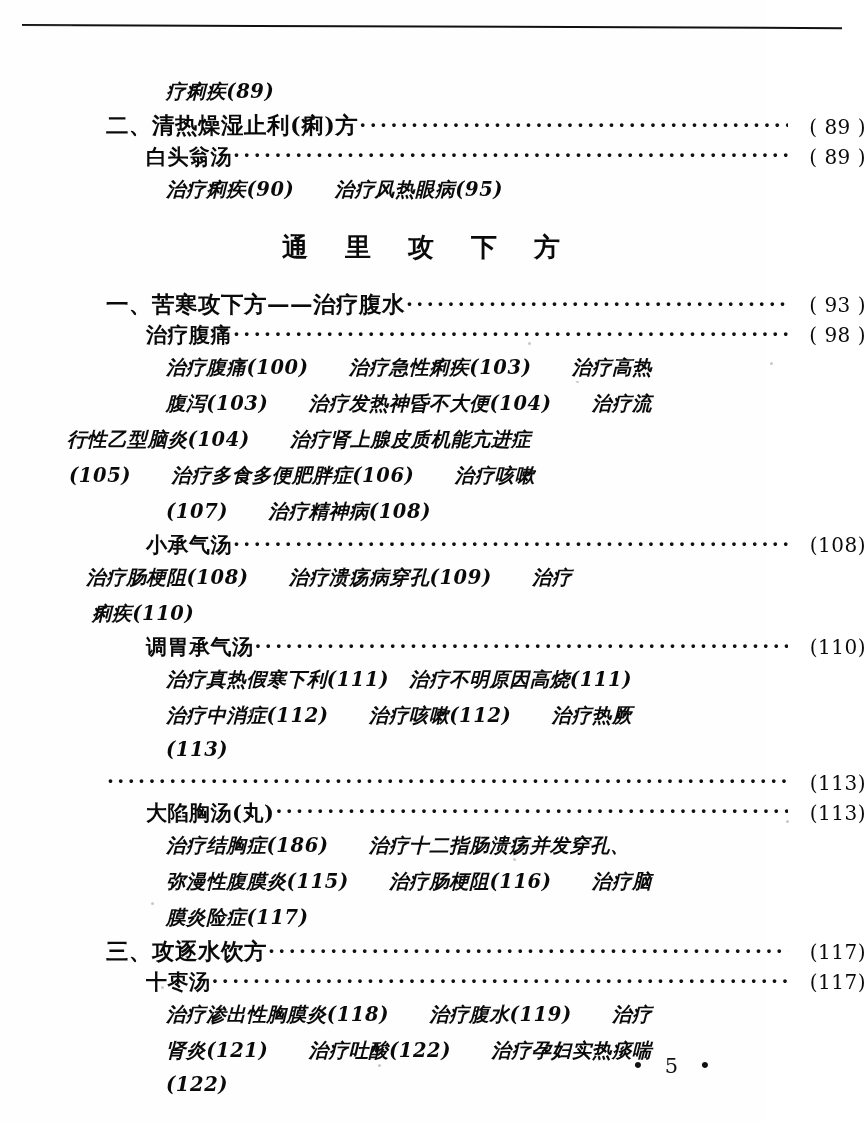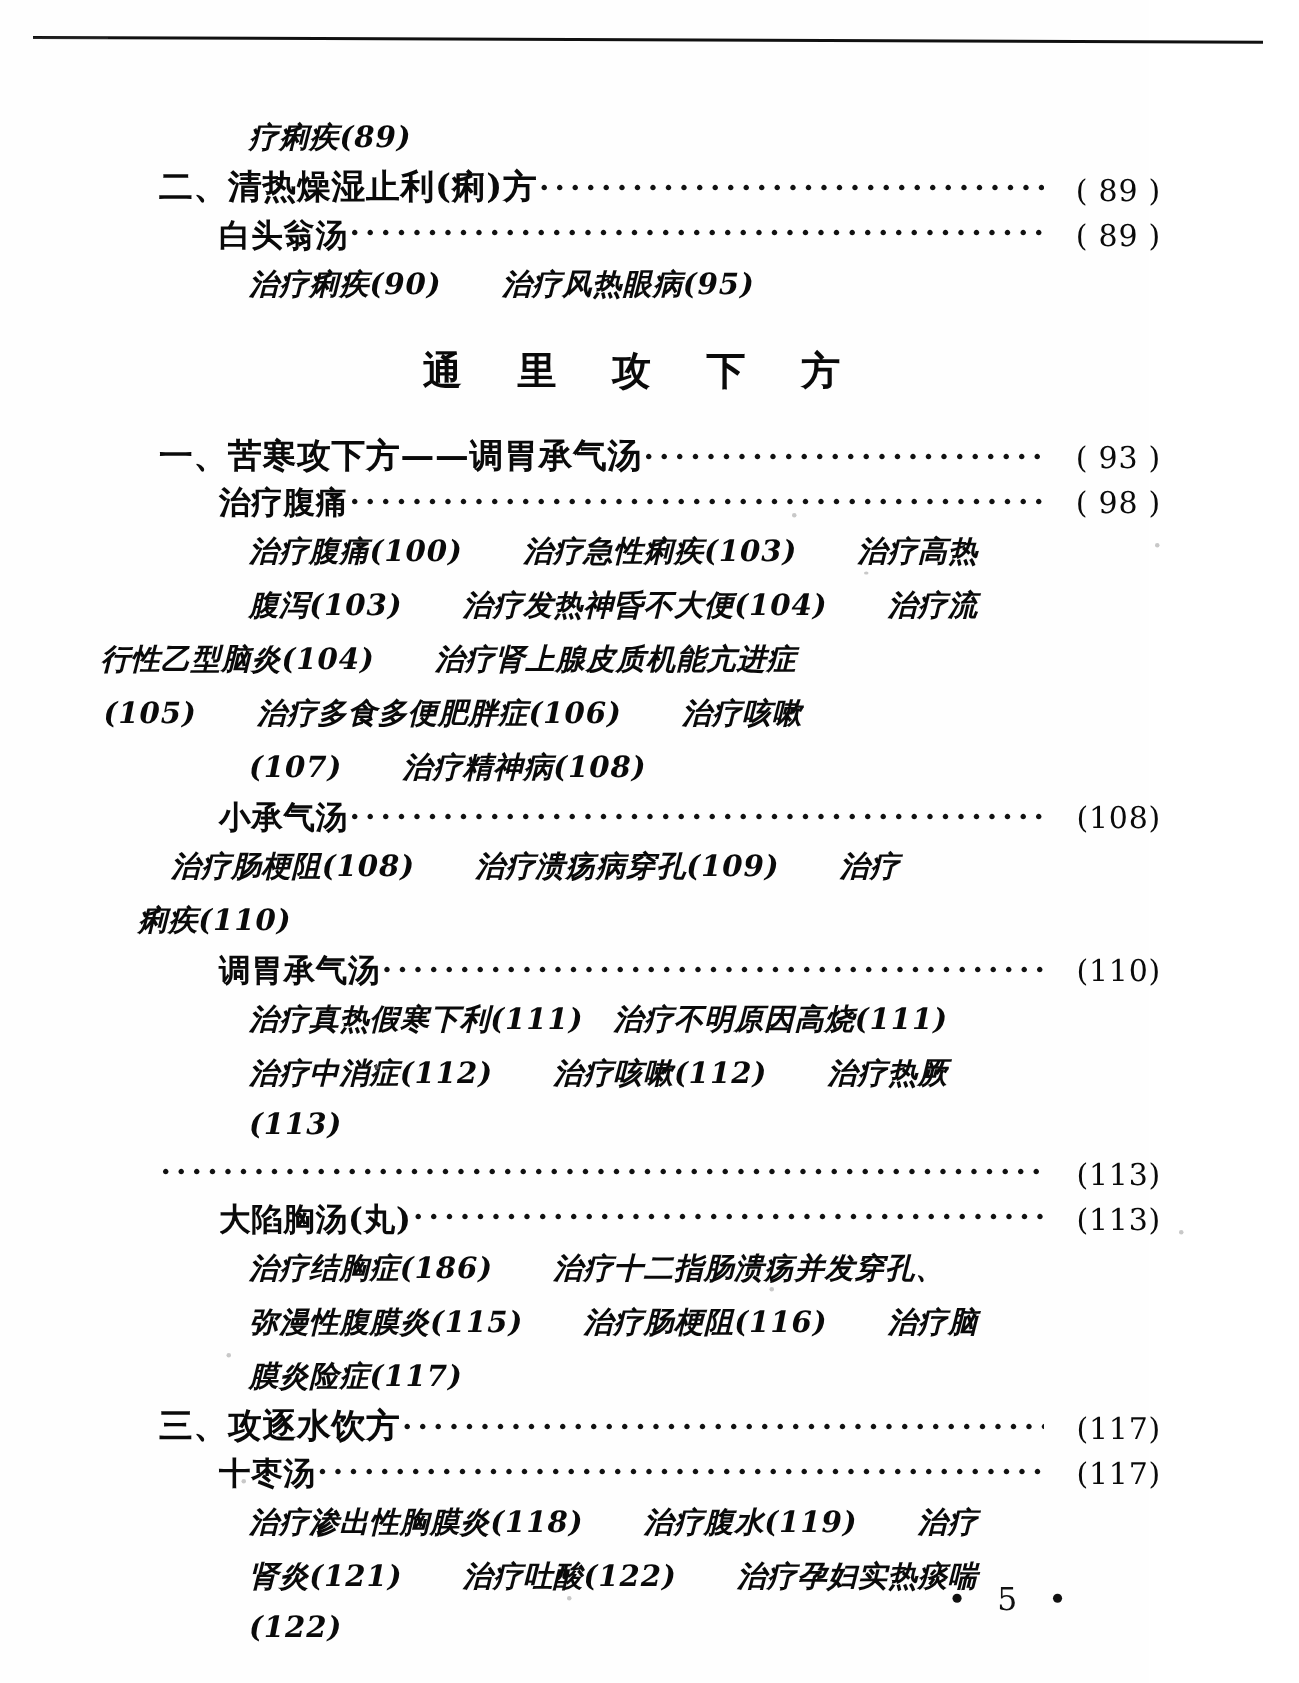--- a/index.html
+++ b/index.html
@@ -99,21 +99,20 @@
     white-space: nowrap;
     color: #111;
     font-weight: bold;
   }
   .pageno {
     flex: 0 0 auto;
     font-family: "DejaVu Serif", "Liberation Serif", serif;
     font-style: normal;
     font-weight: normal;
     font-size: 20px;
-    padding-right: 92px;
     text-align: right;
     min-width: 76px;
   }
   .lvl-sec .pageno, .lvl-formula .pageno { font-weight: normal; }
 
   
   .chapter-title {
     text-align: center;
     font-size: 26px;
     font-weight: bold;
@@ -178,40 +177,40 @@
           <span class="pageno">( 89 )</span>
         </div>
         <div class="line lvl-formula">
           <span class="label">白头翁汤</span>
           <span class="leader"></span>
           <span class="pageno">( 89 )</span>
         </div>
         <div class="detail-row" style="padding-left: 166px;">治疗痢疾(90)　　治疗风热眼病(95)</div>
         <div class="chapter-title">通 里 攻 下 方</div>
         <div class="line lvl-sec">
-          <span class="label">一、苦寒攻下方——调胃承气汤</span>
+          <span class="label">一、苦寒攻下方——治疗腹水</span>
           <span class="leader"></span>
           <span class="pageno">( 93 )</span>
         </div>
         <div class="line lvl-formula">
           <span class="label">治疗腹痛</span>
           <span class="leader"></span>
           <span class="pageno">( 98 )</span>
         </div>
         <div class="detail-row" style="padding-left: 166px;">治疗腹痛(100)　　治疗急性痢疾(103)　　治疗高热</div>
         <div class="detail-row" style="padding-left: 166px;">腹泻(103)　　治疗发热神昏不大便(104)　　治疗流</div>
         <div class="detail-row" style="padding-left: 67px;">行性乙型脑炎(104)　　治疗肾上腺皮质机能亢进症</div>
         <div class="detail-row" style="padding-left: 69px;">(105)　　治疗多食多便肥胖症(106)　　治疗咳嗽</div>
         <div class="detail-row" style="padding-left: 166px;">(107)　　治疗精神病(108)</div>
         <div class="line lvl-formula">
           <span class="label">小承气汤</span>
           <span class="leader"></span>
           <span class="pageno">(108)</span>
         </div>
-        <div class="detail-row" style="padding-left: 114px;">治疗肠梗阻(108)　　治疗溃疡病穿孔(109)　　治疗</div>
+        <div class="detail-row" style="padding-left: 86px;">治疗肠梗阻(108)　　治疗溃疡病穿孔(109)　　治疗</div>
         <div class="detail-row" style="padding-left: 92px;">痢疾(110)</div>
         <div class="line lvl-formula">
           <span class="label">调胃承气汤</span>
           <span class="leader"></span>
           <span class="pageno">(110)</span>
         </div>
         <div class="detail-row" style="padding-left: 166px;">治疗真热假寒下利(111)　治疗不明原因高烧(111)</div>
         <div class="detail-row" style="padding-left: 166px;">治疗中消症(112)　　治疗咳嗽(112)　　治疗热厥</div>
         <div class="detail-row" style="padding-left: 166px;">(113)</div>
         <div class="line lvl-sec">

